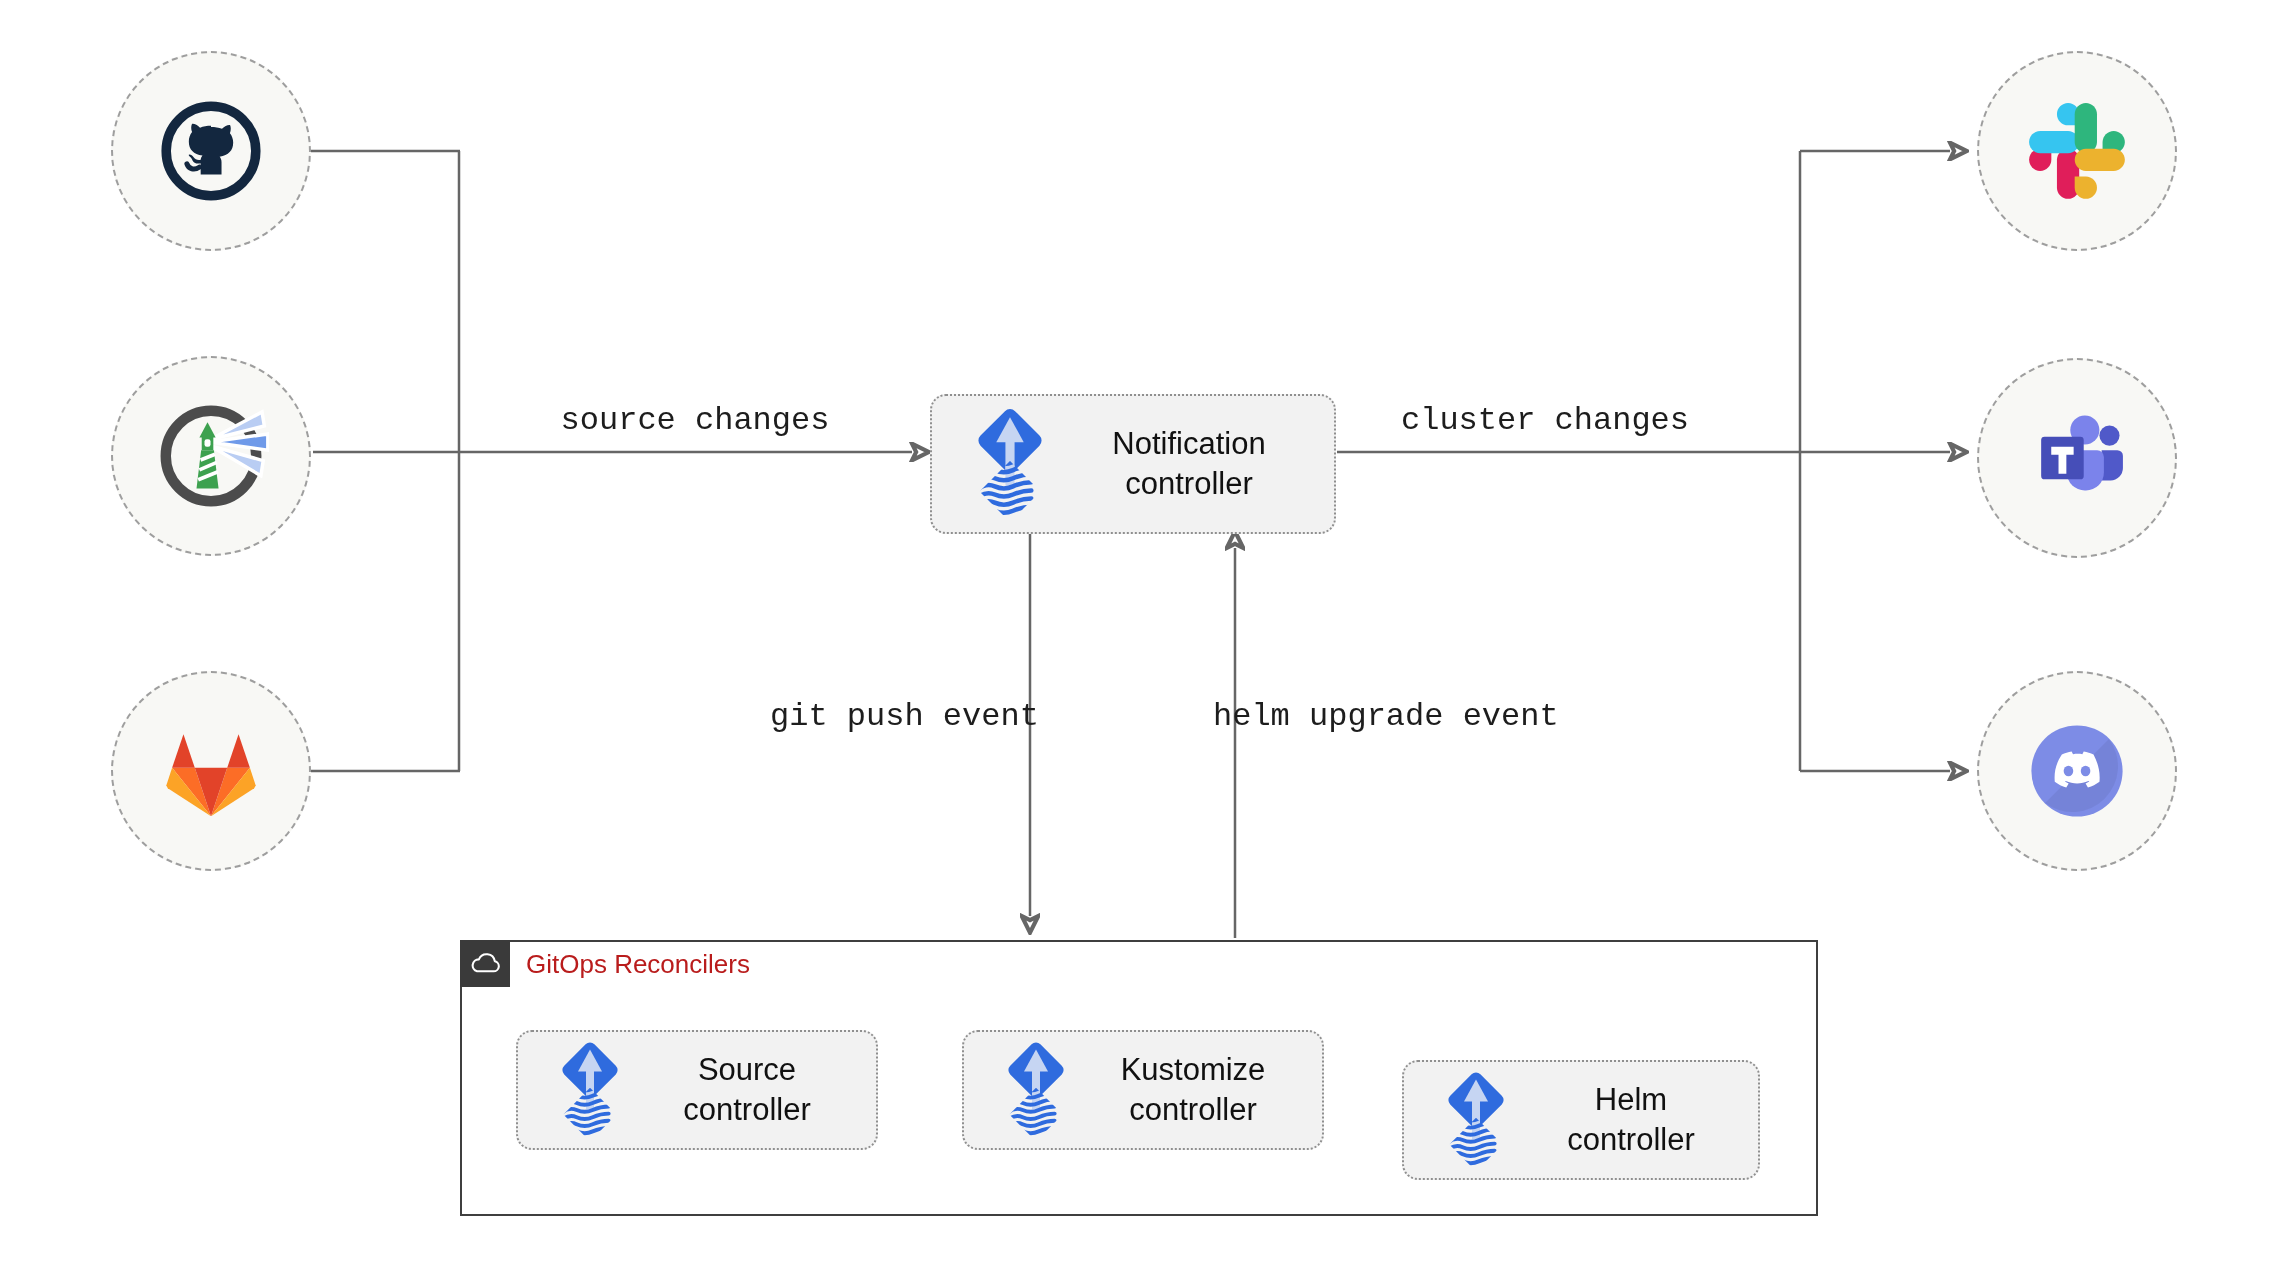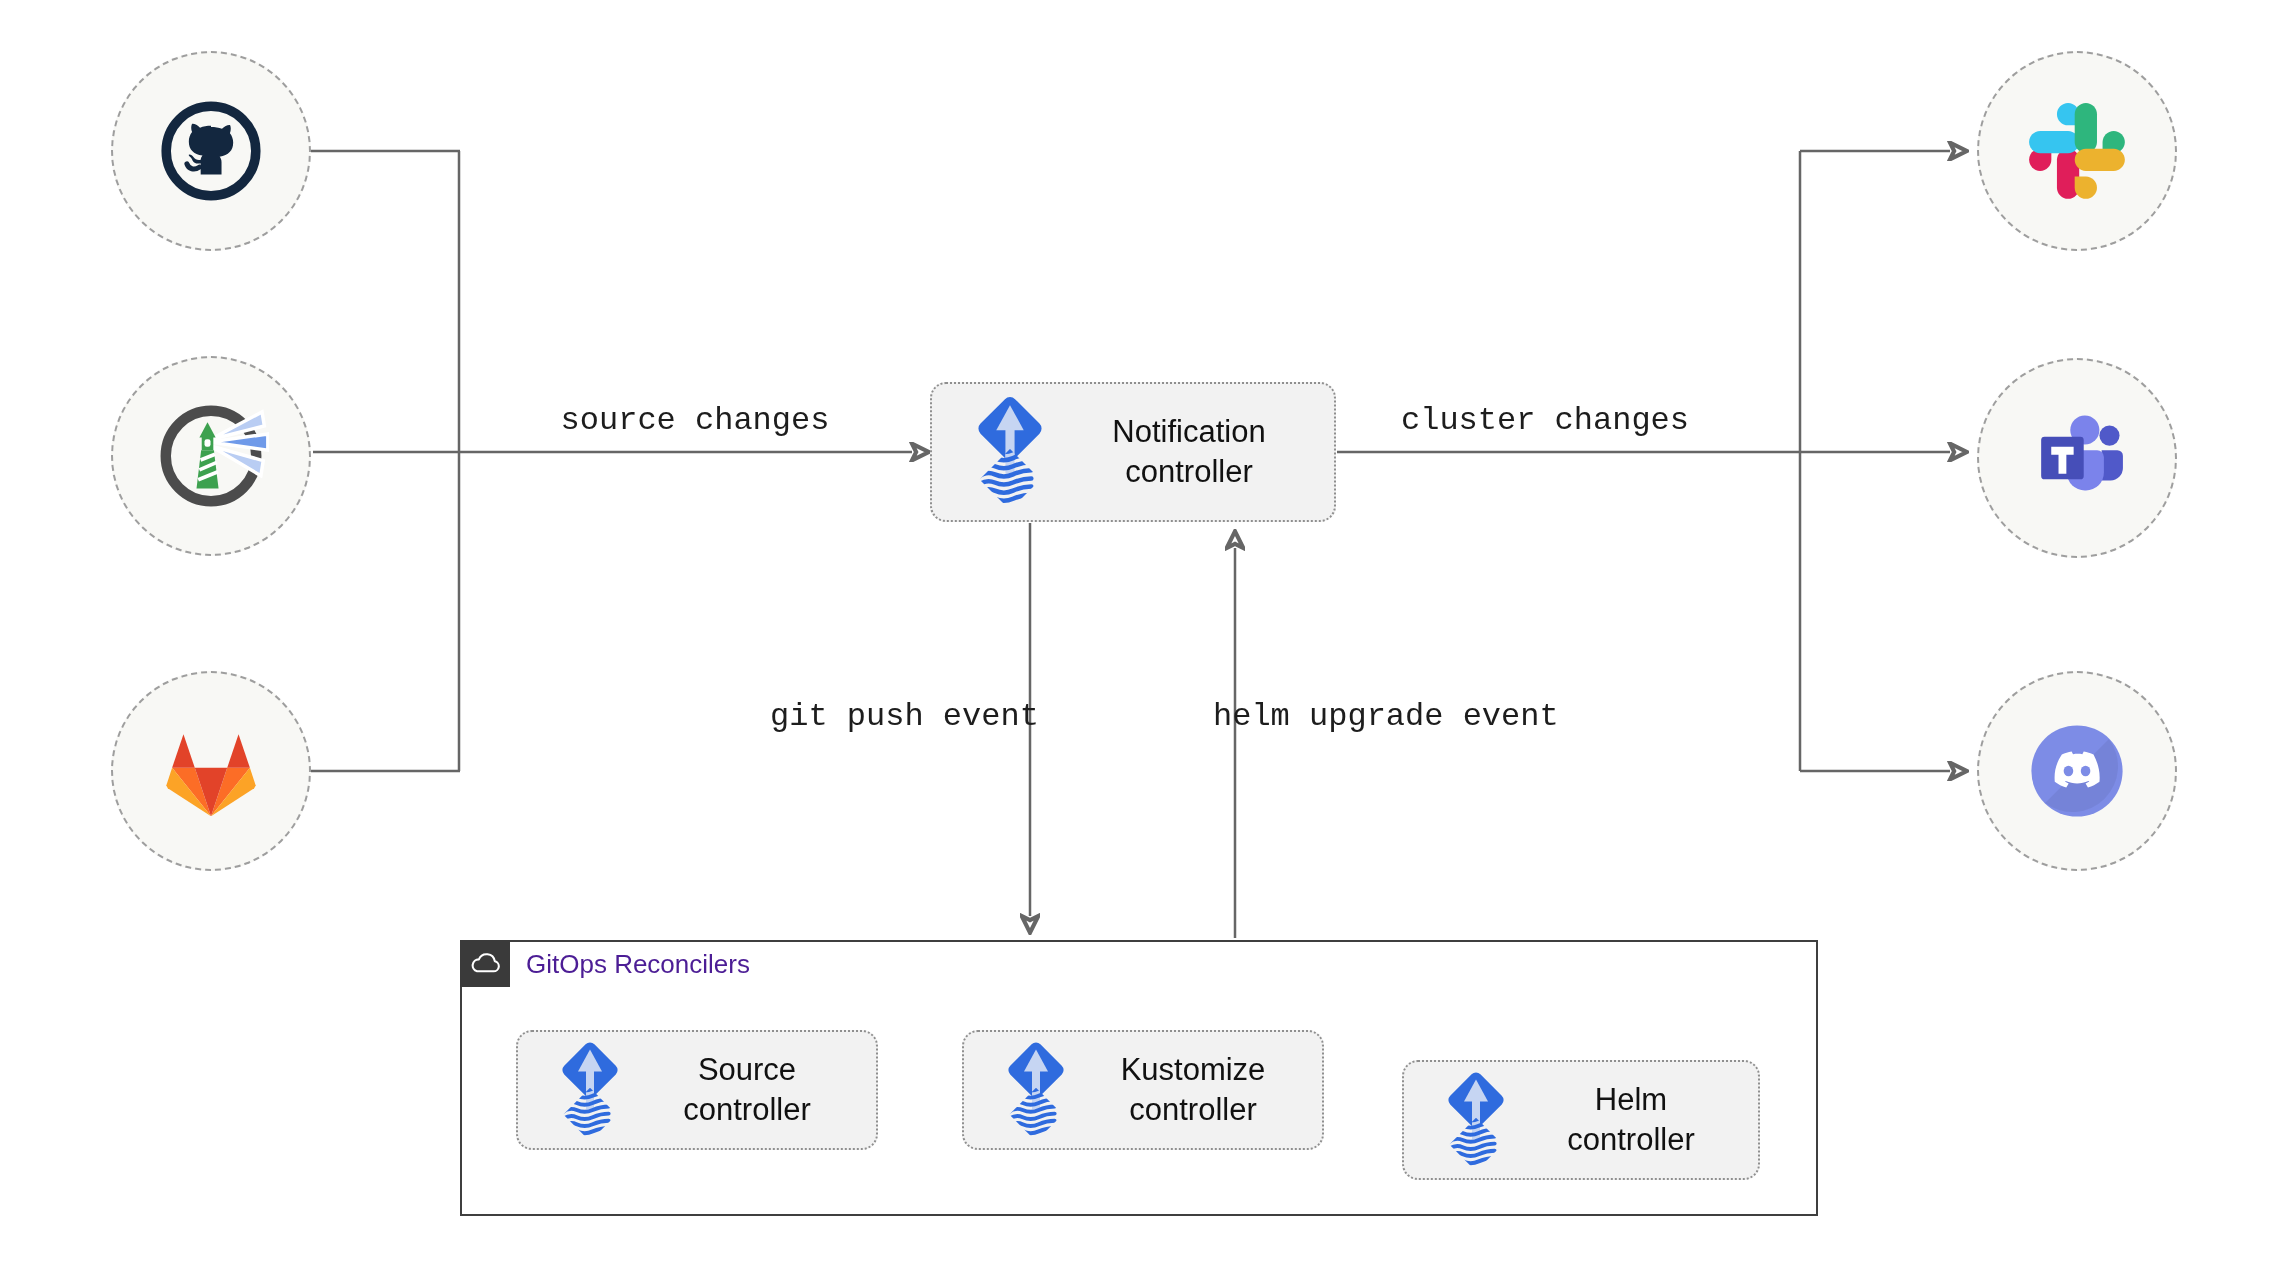--- a/index.html
+++ b/index.html
@@ -38,21 +38,21 @@
   .group{
     position:absolute;left:460px;top:940px;width:1358px;height:276px;
     border:2.5px solid #3f3f3f;background:#ffffff;box-sizing:border-box;
   }
   .group-badge{
     position:absolute;left:460px;top:940px;width:50px;height:47px;
     background:#3a3a3a;display:flex;align-items:center;justify-content:center;
   }
   .group-badge svg{width:32px;height:22px;}
   .group-title{
-    position:absolute;left:526px;top:949px;font-size:26px;color:#4c1d95;
+    position:absolute;left:526px;top:949px;font-size:26px;color:#b91c1c;
     white-space:nowrap;
   }
 </style>
 </head>
 <body>
 
 <div class="canvas">
 
   <svg width="0" height="0" style="position:absolute" aria-hidden="true">
     <defs>
@@ -164,21 +164,21 @@
   <div class="endpoint" style="left:1977px;top:671px">
     <svg viewBox="0 0 100 100" style="width:114px;height:114px">
       <circle cx="50" cy="50" r="40" fill="#7d8ce6"></circle>
       <path d="M78 22 L22 78 A40 40 0 0 0 78 22 Z" fill="rgba(0,0,0,0.06)"></path>
       <path fill="#ffffff" d="M64.5 35.5c-2.7-1.3-5.6-2.2-8.6-2.7l-1.2 2.4c-2.7-.5-5.5-.5-8.2 0l-1.2-2.4c-3 .5-5.9 1.4-8.6 2.7-5.5 8.2-6.9 16.1-6.2 23.9 3 2.3 6.4 4 10.1 5l2.1-3.4c-1.2-.5-2.2-1-3.3-1.7l.8-.6c6.3 2.9 13.5 2.9 19.8 0l.8.6c-1.1.7-2.1 1.2-3.3 1.7l2.1 3.4c3.7-1 7.1-2.7 10.1-5 .9-9-1.5-16.8-5.2-23.9z"></path>
       <ellipse cx="42.5" cy="50" rx="4.2" ry="4.7" fill="#7d8ce6"></ellipse>
       <ellipse cx="57.5" cy="50" rx="4.2" ry="4.7" fill="#7d8ce6"></ellipse>
     </svg>
   </div>
 
-  <div class="node" style="left:930px;top:382px;width:406px;height:140px">
+  <div class="node" style="left:930px;top:394px;width:406px;height:140px">
     <svg class="flux" viewBox="0 0 90 118" style="width:92px;height:120px">
         <use href="#flux-glyph"></use>
       </svg>
     <div class="label">Notification
 controller</div>
   </div>
 
   <div class="edge-label" style="left:500px;top:402px;width:390px;text-align:center">source changes</div>
   <div class="edge-label" style="left:1350px;top:402px;width:390px;text-align:center">cluster changes</div>
   <div class="edge-label" style="left:770px;top:698px;width:238px;text-align:left">git push event</div>

